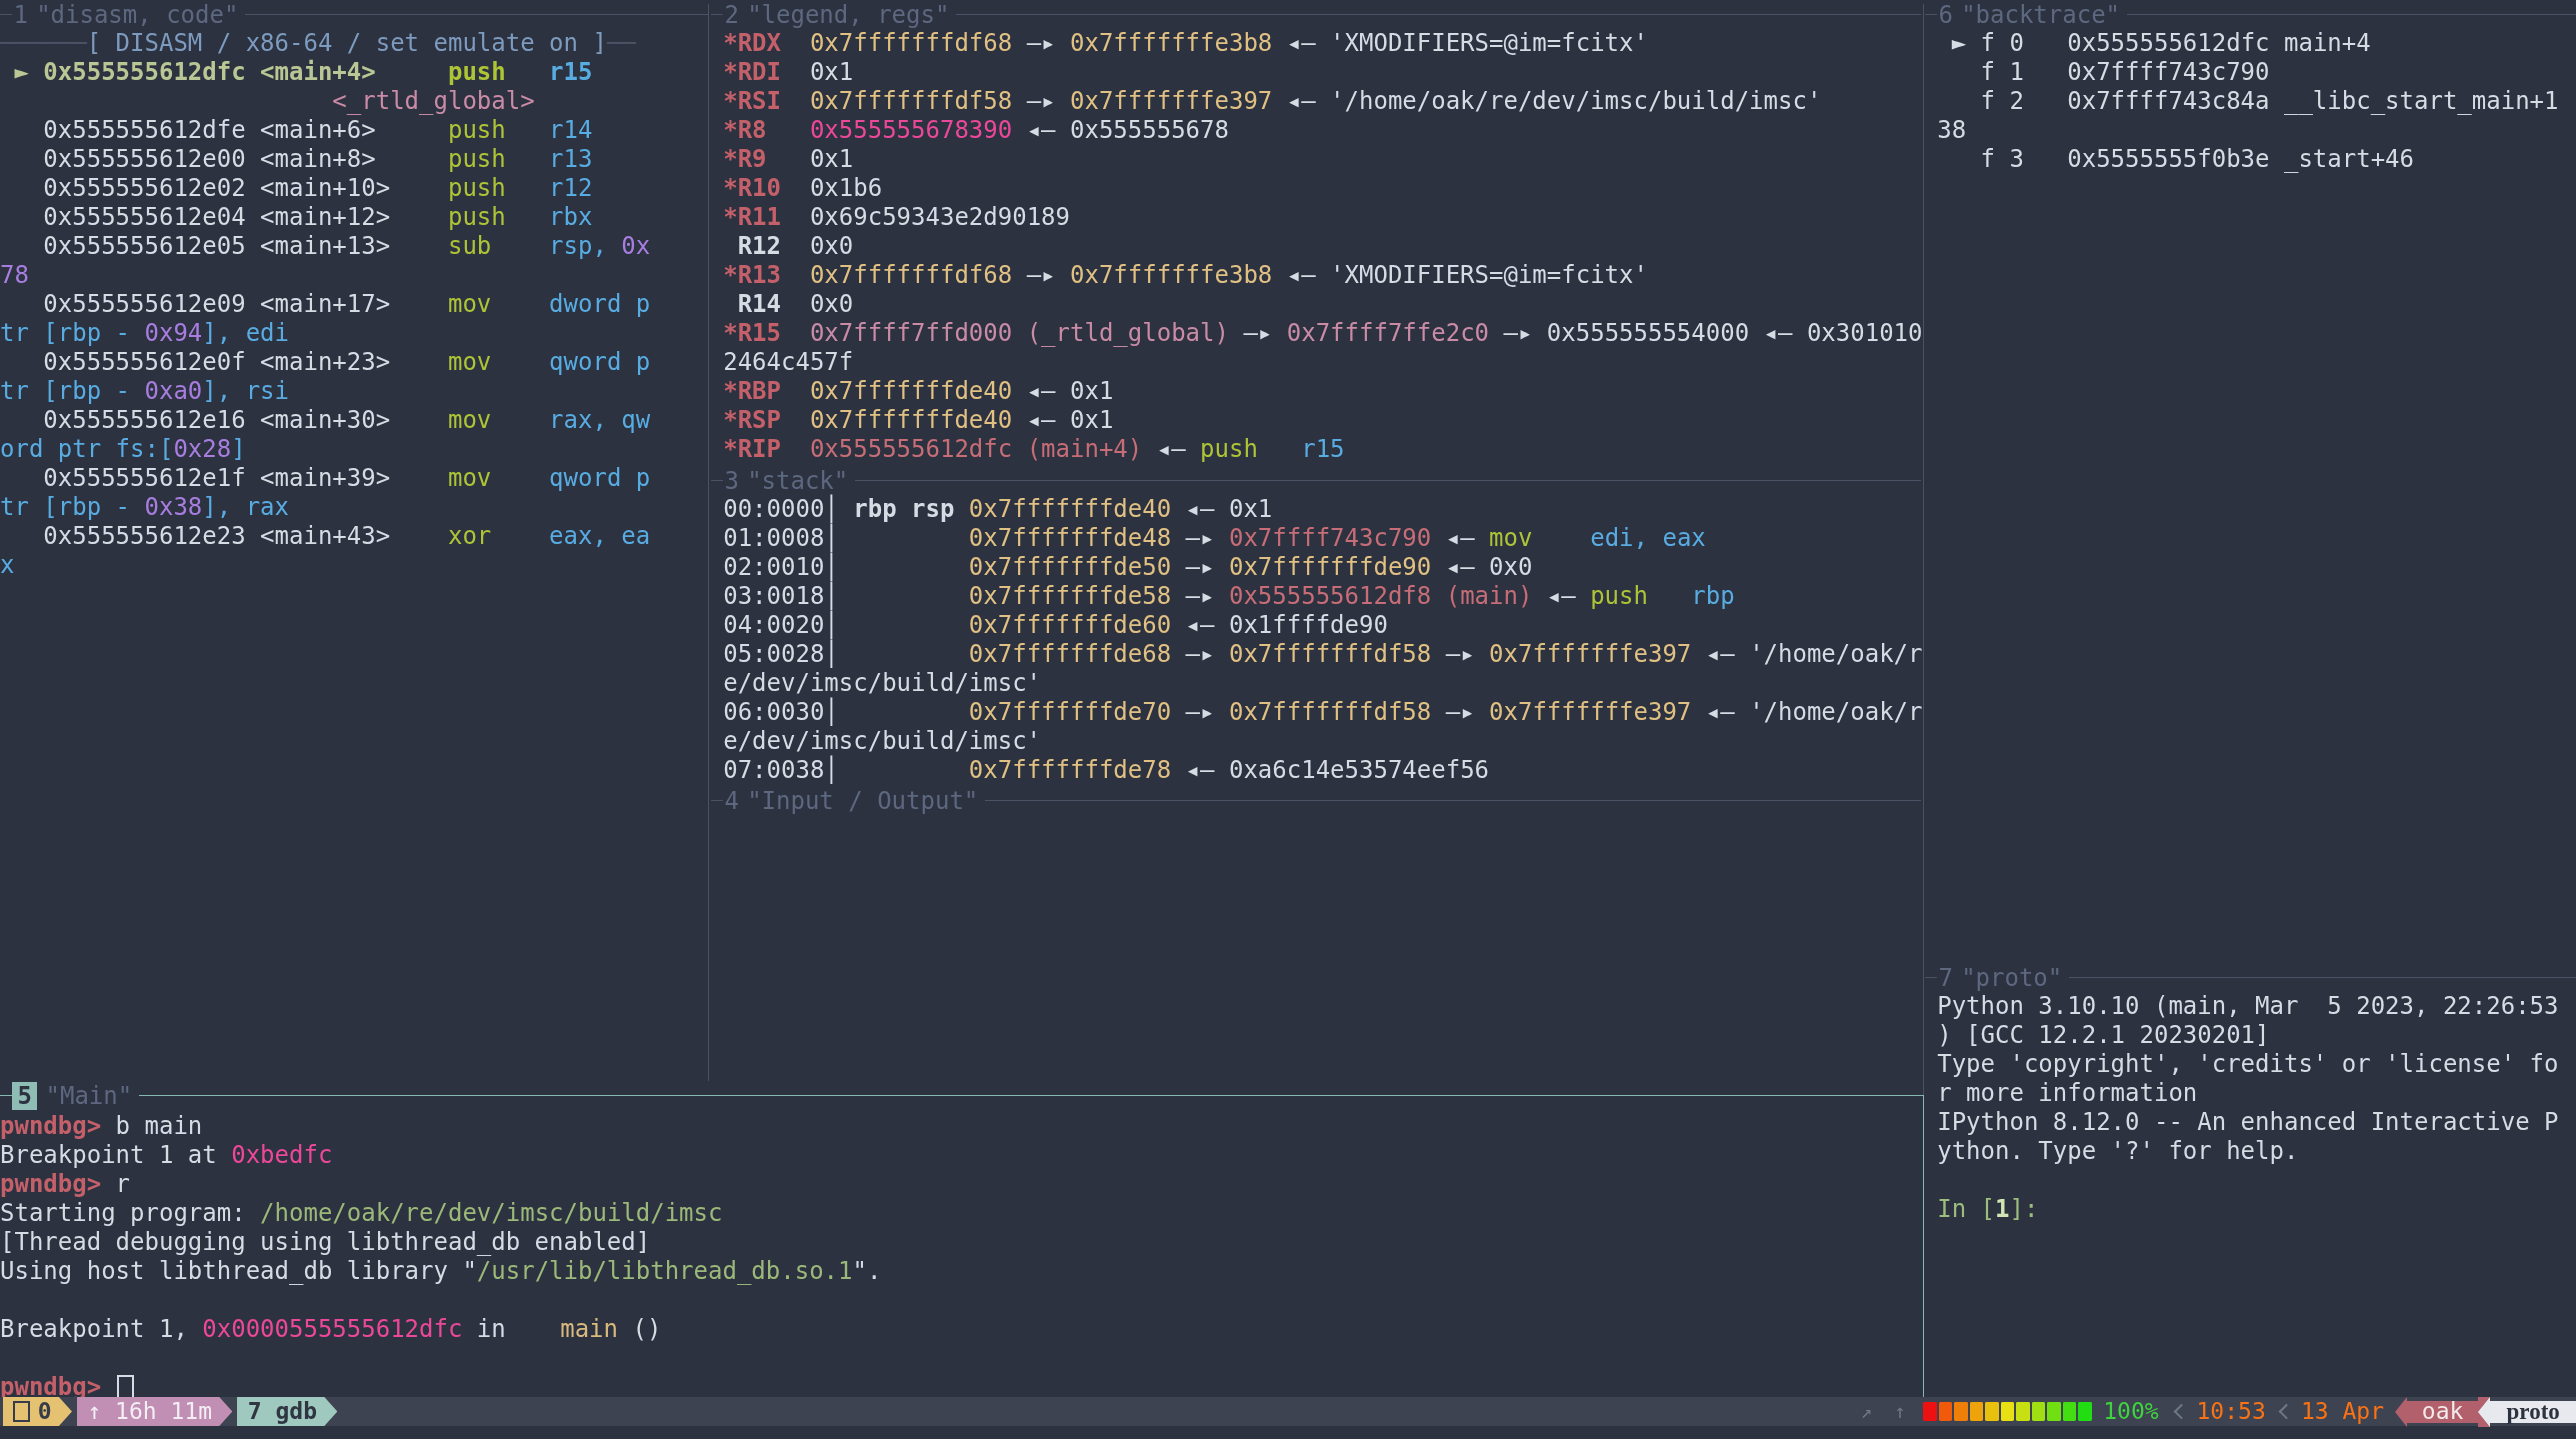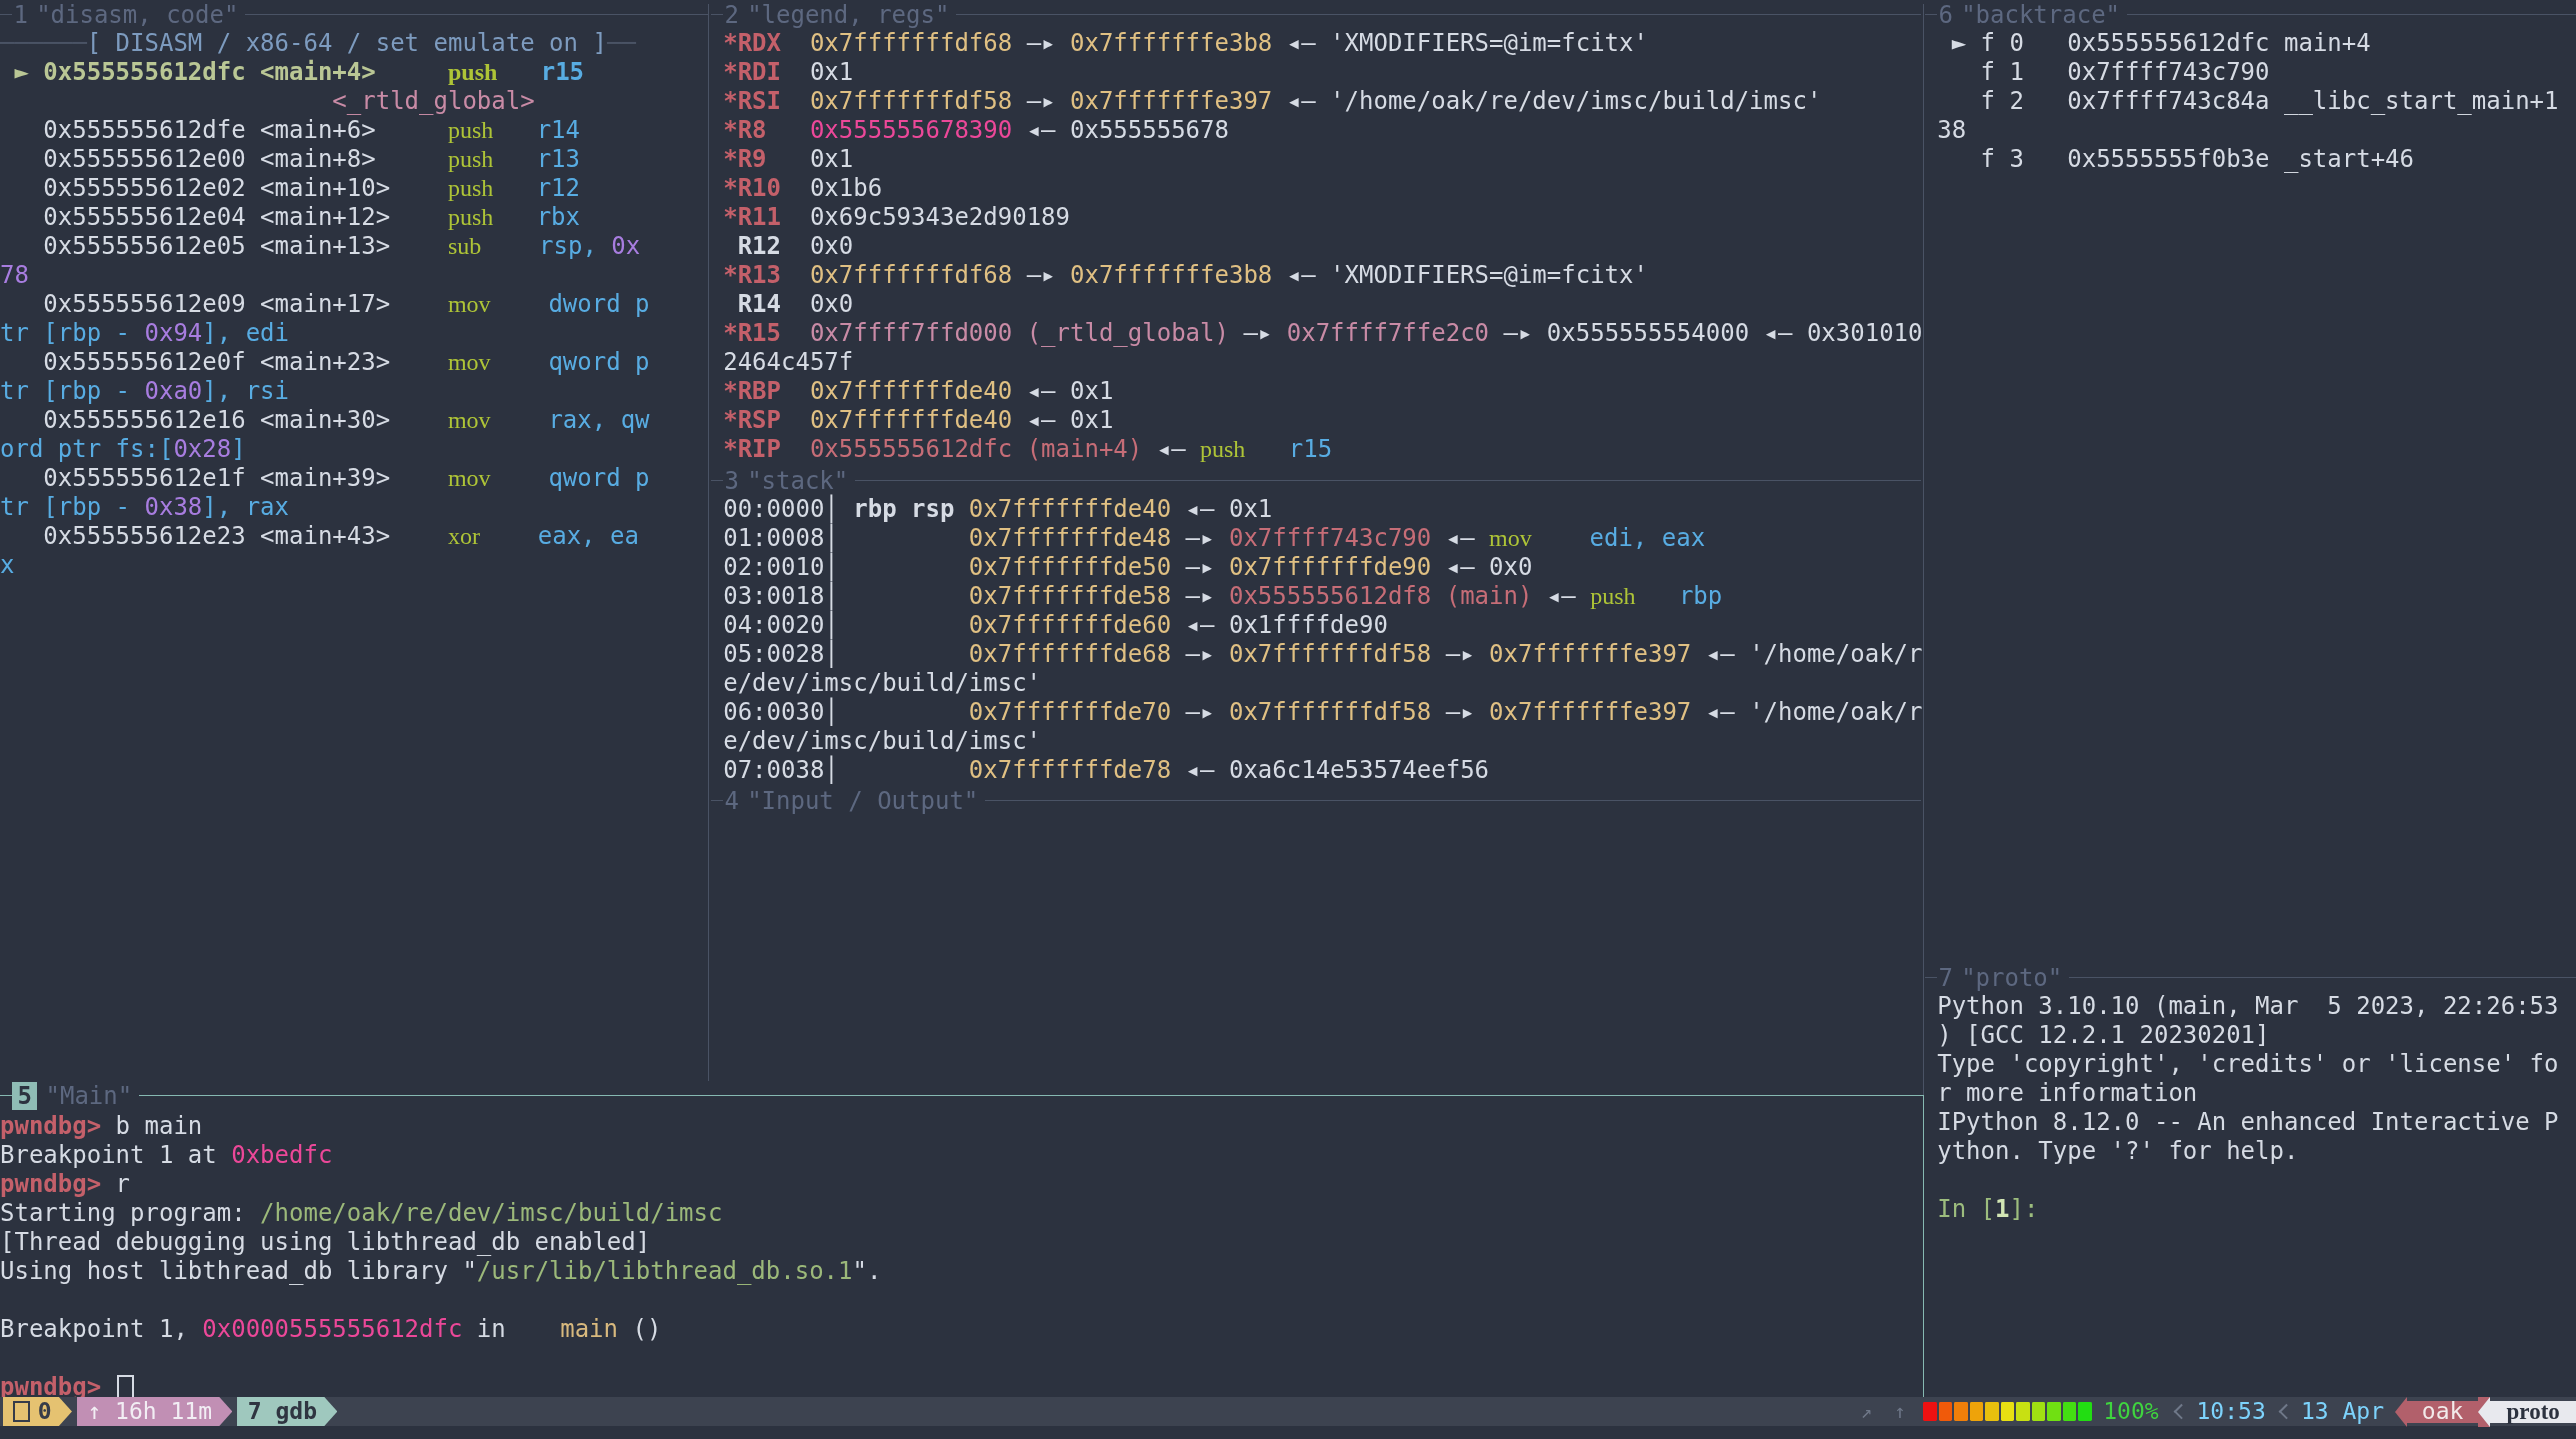--- a/index.html
+++ b/index.html
@@ -16,21 +16,21 @@
   .tnum{color:#5d6880; padding-left:1.4px;}
   .tname{color:#5d6880; padding:0 6.8px 0 8.1px;}
   .tfill{flex:1; height:1.4px; background:#4a5365;}
   .pane.active .tdash,.pane.active .tfill{background:#86b9b2;}
   .pane.active .tnum{background:#8fbcb5; color:#2c323f; font-weight:bold; padding:0 5.4px;}
   .plines{position:absolute; white-space:pre;}
   .line{height:29px; line-height:29px; white-space:pre;}
   .b{font-weight:bold;}
   .c-w{color:#d6dbe4;}   .c-dim{color:#4a5365;}  .c-hb{color:#7d9bbf;}
   .c-red{color:#c4606a;} .c-yel{color:#e0c083;}  .c-blu{color:#ec4899;}
-  .c-pnk{color:#c98ba6;} .c-rpk{color:#c66d77;}  .c-grn{color:#aec437;font-family:Liberation Serif, serif;}
+  .c-pnk{color:#c98ba6;} .c-rpk{color:#c66d77;}  .c-grn{color:#aec437;}
   .c-az{color:#58ace2;}  .c-pur{color:#a87de0;}  .c-cur{color:#bac795;}
   .c-pth{color:#9cb97a;} .c-tan{color:#d8b97e;margin-left:40px;}  .c-ing{color:#9dbd7e;}
   .c-ing2{color:#d2e6b4;}
   .cursor{display:inline-block; width:13px; height:21.7px; border:2px solid #d6dbe4; vertical-align:middle; margin-left:1.4px;}
   .vline{position:absolute; width:1.4px; background:#4a5365;}
   .vline.teal{background:#86b9b2;}
   
   .statusbar{position:absolute; left:0; top:1397px; width:2576px; height:29px;
     background:#3d4350; display:flex; align-items:center; font-size:23px; line-height:29px;}
   .sb-left{display:flex; align-items:center; gap:4.7px; padding-left:2.7px;}
@@ -39,21 +39,21 @@
     clip-path:polygon(0 0, calc(100% - 13px) 0, 100% 50%, calc(100% - 13px) 100%, 0 100%);}
   .pseg.yellow{background:#e5c271; color:#363c49; font-weight:bold;}
   .pseg.pink{background:#c18fb4; color:#f2eef4;}
   .pseg.teal{background:#9fc8be; color:#2f3541; font-weight:bold;}
   .winicon{display:inline-block; width:12.2px; height:16.2px; border:2px solid #363c49; margin-right:8.1px;}
   .netarrows{color:#6f7889; font-size:19px; letter-spacing:5.4px; margin-right:12.2px;}
   .gauge{display:flex; align-items:center; margin-right:9.5px;}
   .gblock{display:inline-block; width:13.5px; height:19px; margin-right:2px; border-radius:1.4px;}
   .pct{color:#3fd43f; margin-right:13.5px;text-align:center;}
   .chev{display:inline-block; width:8.8px; height:8.8px; border-left:2px solid #6f7889; border-bottom:2px solid #6f7889; transform:rotate(45deg); margin:0 9.5px 0 4.1px;}
-  .sbtime{color:#7dd3fc; margin-right:10.8px; white-space:pre;}
+  .sbtime{color:#f97316; margin-right:10.8px; white-space:pre;}
   .rarrow{width:0; height:0; border-top:15px solid transparent; border-bottom:15px solid transparent;}
   .arr-oak{border-right:12.2px solid #b2606b;}
   .arr-proto{border-right:12.2px solid #e8e9ee; background:#b2606b;}
   .rseg{height:22px; display:flex; align-items:center; white-space:pre;}
   .rseg.oak{background:#b2606b; color:#f2eaea; padding:0 15px;}
   .rseg.proto{background:#e8e9ee; color:#2c323f; font-weight:bold; padding:0 16.2px;font-family:Liberation Serif, serif;}
 </style>
 </head>
 <body>
 

